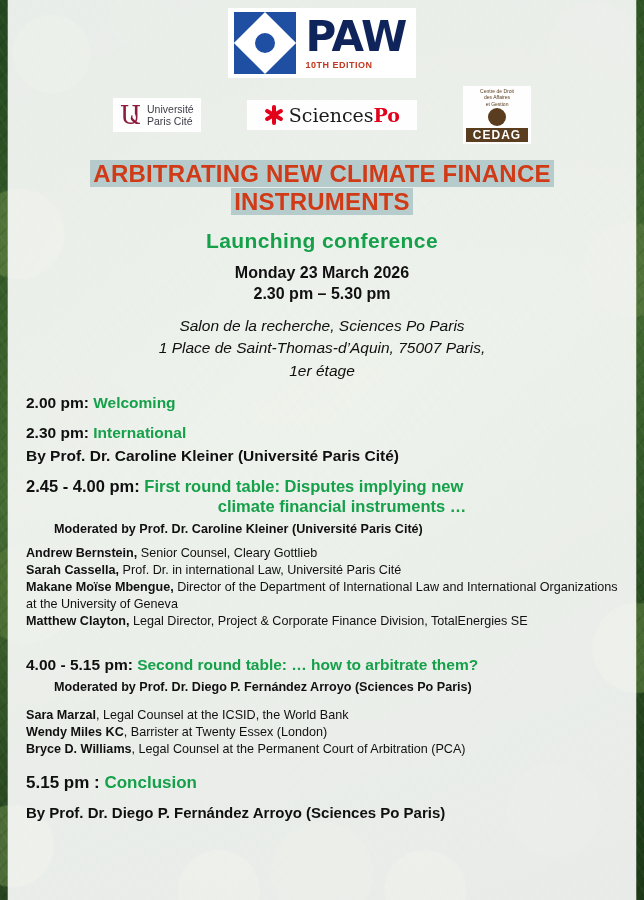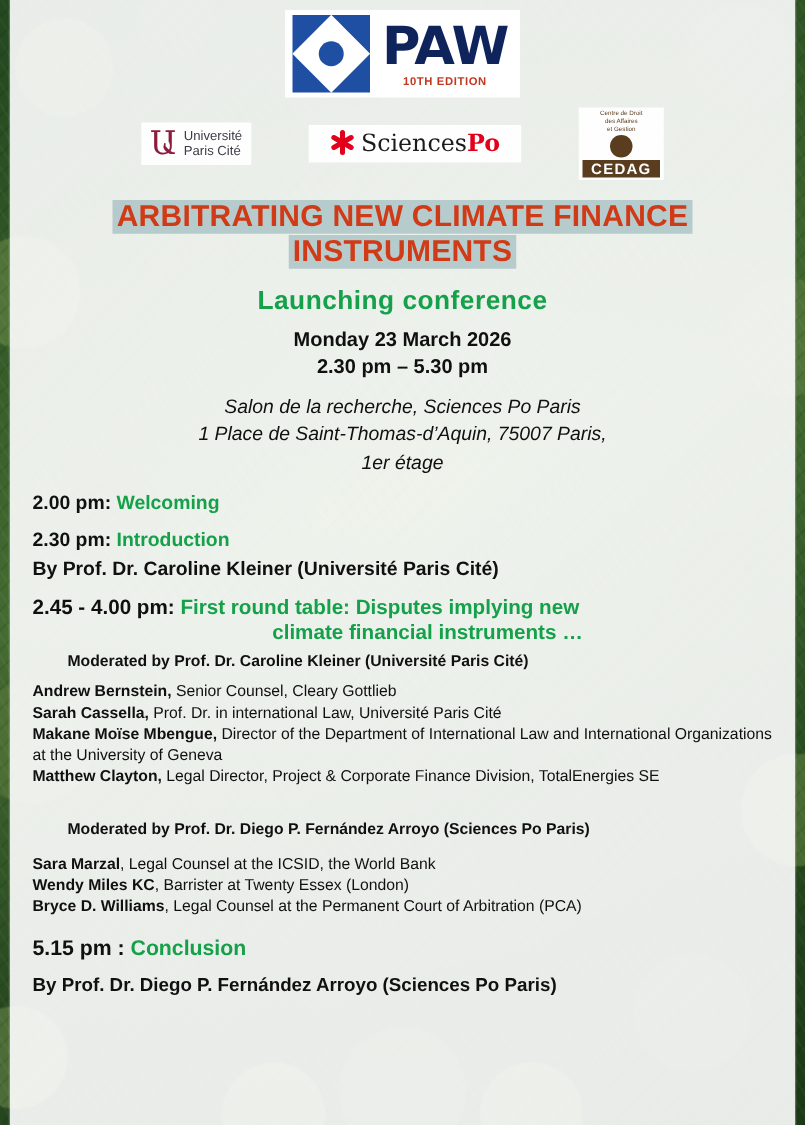--- a/index.html
+++ b/index.html
@@ -104,21 +104,21 @@
   .paw-mark::after {
     content: "";
     position: absolute;
     inset: 21px;
     background: #1f4fa3;
     border-radius: 50%;
   }
   .paw-text-wrap {
     display: flex;
     flex-direction: column;
-    align-items: center;
+    align-items: flex-start;
     line-height: 1;
   }
   .paw-word {
     font-family: "DejaVu Sans", sans-serif;
     font-weight: bold;
     font-size: 42px;
     letter-spacing: -1px;
     color: #10245c;
   }
   .paw-edition {
@@ -148,20 +148,21 @@
     color: #8d1b3d;
     line-height: 1;
   }
   .upc-lines {
     font-size: 10.5px;
     line-height: 1.15;
     color: #3c3c46;
   }
   .sciencespo-logo {
     display: flex;
+    align-items: center;
     gap: 5px;
     background: rgba(255,255,255,0.92);
     padding: 4px 17px;
   }
   .sp-mark {
     width: 20px;
     height: 20px;
     position: relative;
   }
   .sp-mark span {
@@ -379,21 +380,21 @@
         <div class="item">
           <div class="line-strong">
             <span>2.00 pm:</span>
             <span class="accent-green">Welcoming</span>
           </div>
         </div>
 
         <div class="item">
           <div class="line-strong">
             <span>2.30 pm:</span>
-            <span class="accent-green">Introduction</span>
+            <span class="accent-green">International</span>
           </div>
           <div class="line-strong" style="margin-top:5px;">By Prof. Dr. Caroline Kleiner (Université Paris Cité)</div>
         </div>
 
         <div class="item">
           <div class="rt-head">
             <span>2.45 - 4.00 pm:</span>
             <span class="t">First round table: Disputes implying new</span>
           </div>
           <div class="rt-line2">climate financial instruments …</div>
@@ -410,20 +411,24 @@
             </div>
             <div class="speaker">
               <b>Matthew Clayton,</b><span> Legal Director, Project &amp; Corporate Finance Division, TotalEnergies SE</span>
             </div>
           </div>
         </div>
 
         <div class="gap-lg"></div>
 
         <div class="item">
+          <div class="rt-head-2nd">
+            <span>4.00 - 5.15 pm:</span>
+            <span class="accent-green">Second round table: … how to arbitrate them?</span>
+          </div>
           <div class="moderated">Moderated by Prof. Dr. Diego P. Fernández Arroyo (Sciences Po Paris)</div>
           <div class="speakers" style="margin-top:13px;">
             <div class="speaker">
               <b>Sara Marzal</b><span>, Legal Counsel at the ICSID, the World Bank</span>
             </div>
             <div class="speaker">
               <b>Wendy Miles KC</b><span>, Barrister at Twenty Essex (London)</span>
             </div>
             <div class="speaker">
               <b>Bryce D. Williams</b><span>, Legal Counsel at the Permanent Court of Arbitration (PCA)</span>

